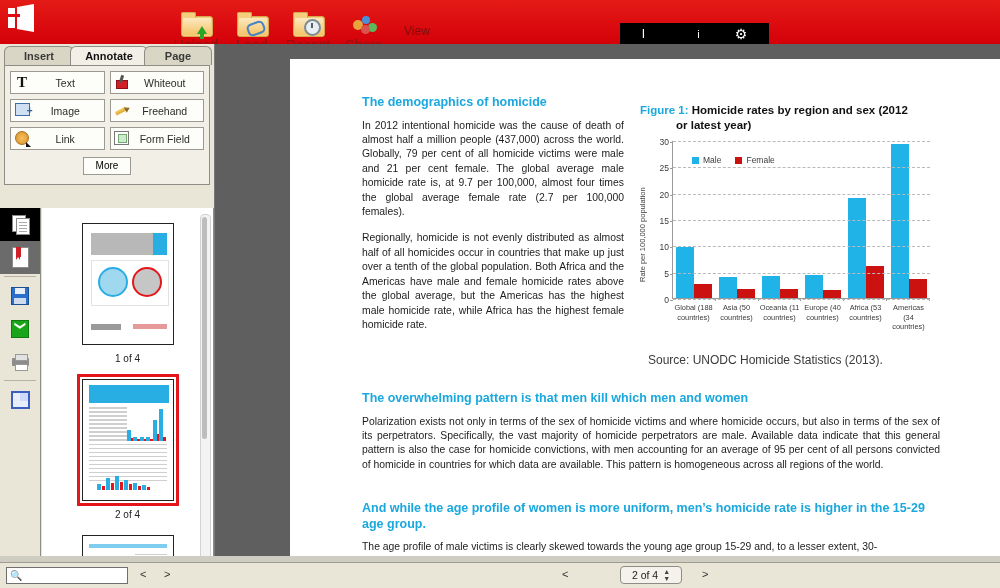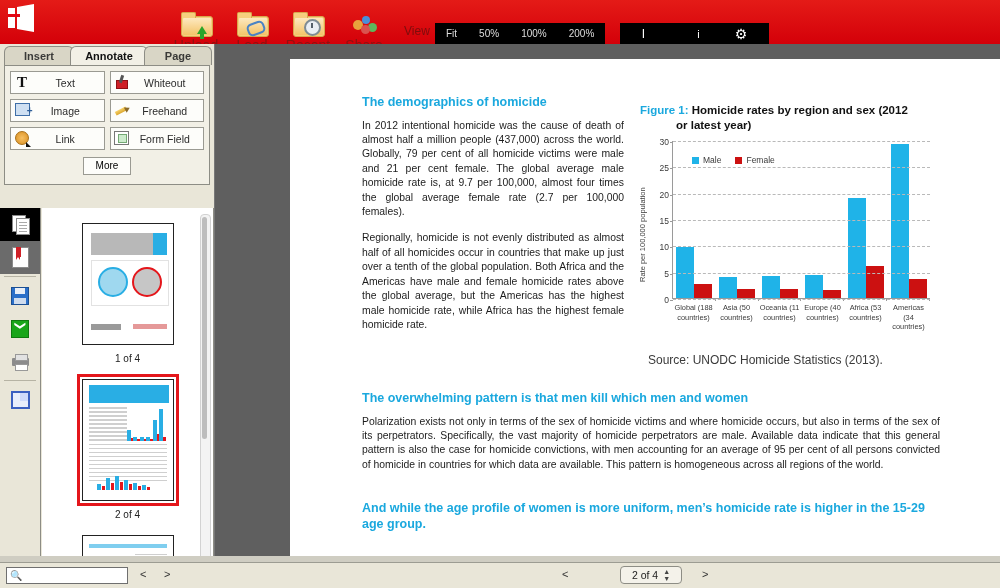--- a/index.html
+++ b/index.html
@@ -261,26 +261,20 @@
               <i class="h3"></i>
               <i class="h4"></i>
             </span>
           </span>
         <span>Share</span>
       </div>
     </div>
 
     <div class="view-lbl">View</div>
 
-    <div class="seg" id="seg-zoom">
-      <span>Fit</span>
-      <span>50%</span>
-      <span>100%</span>
-      <span>200%</span>
-    </div>
 
     <div class="seg" id="seg-tools">
       <span class="t">I</span>
       <span class="t">✋</span>
     </div>
 
     <div class="seg" id="seg-info">
       <span class="t">i</span>
       <span class="t">🔒</span>
     </div>
@@ -556,20 +550,21 @@
           </div>
         </div>
 
         <div class="wide">
           <h3 class="head">The overwhelming pattern is that men kill which men and women</h3>
           <p class="body">Polarization exists not only in terms of the sex of homicide victims and where homicide occurs, but also in terms of the sex of its perpetrators. Specifically, the vast majority of homicide perpetrators are male. Available data indicate that this general pattern is also the case for homicide convictions, with men accounting for an average of 95 per cent of all persons convicted of homicide in countries for which data are available. This pattern is homogeneous across all regions of the world.</p>
         </div>
 
         <div class="wide2">
           <h3 class="head">And while the age profile of women is more uniform, men’s homicide rate is higher in the 15-29 age group.</h3>
+          <p class="body">The age profile of male victims is clearly skewed towards the young age group 15-29 and, to a lesser extent, 30-</p>
         </div>
 
       </div>
     </div>
   </div>
 
   <div class="hsb"></div>
 
   <div class="bottombar">
     <div class="searchbox">

